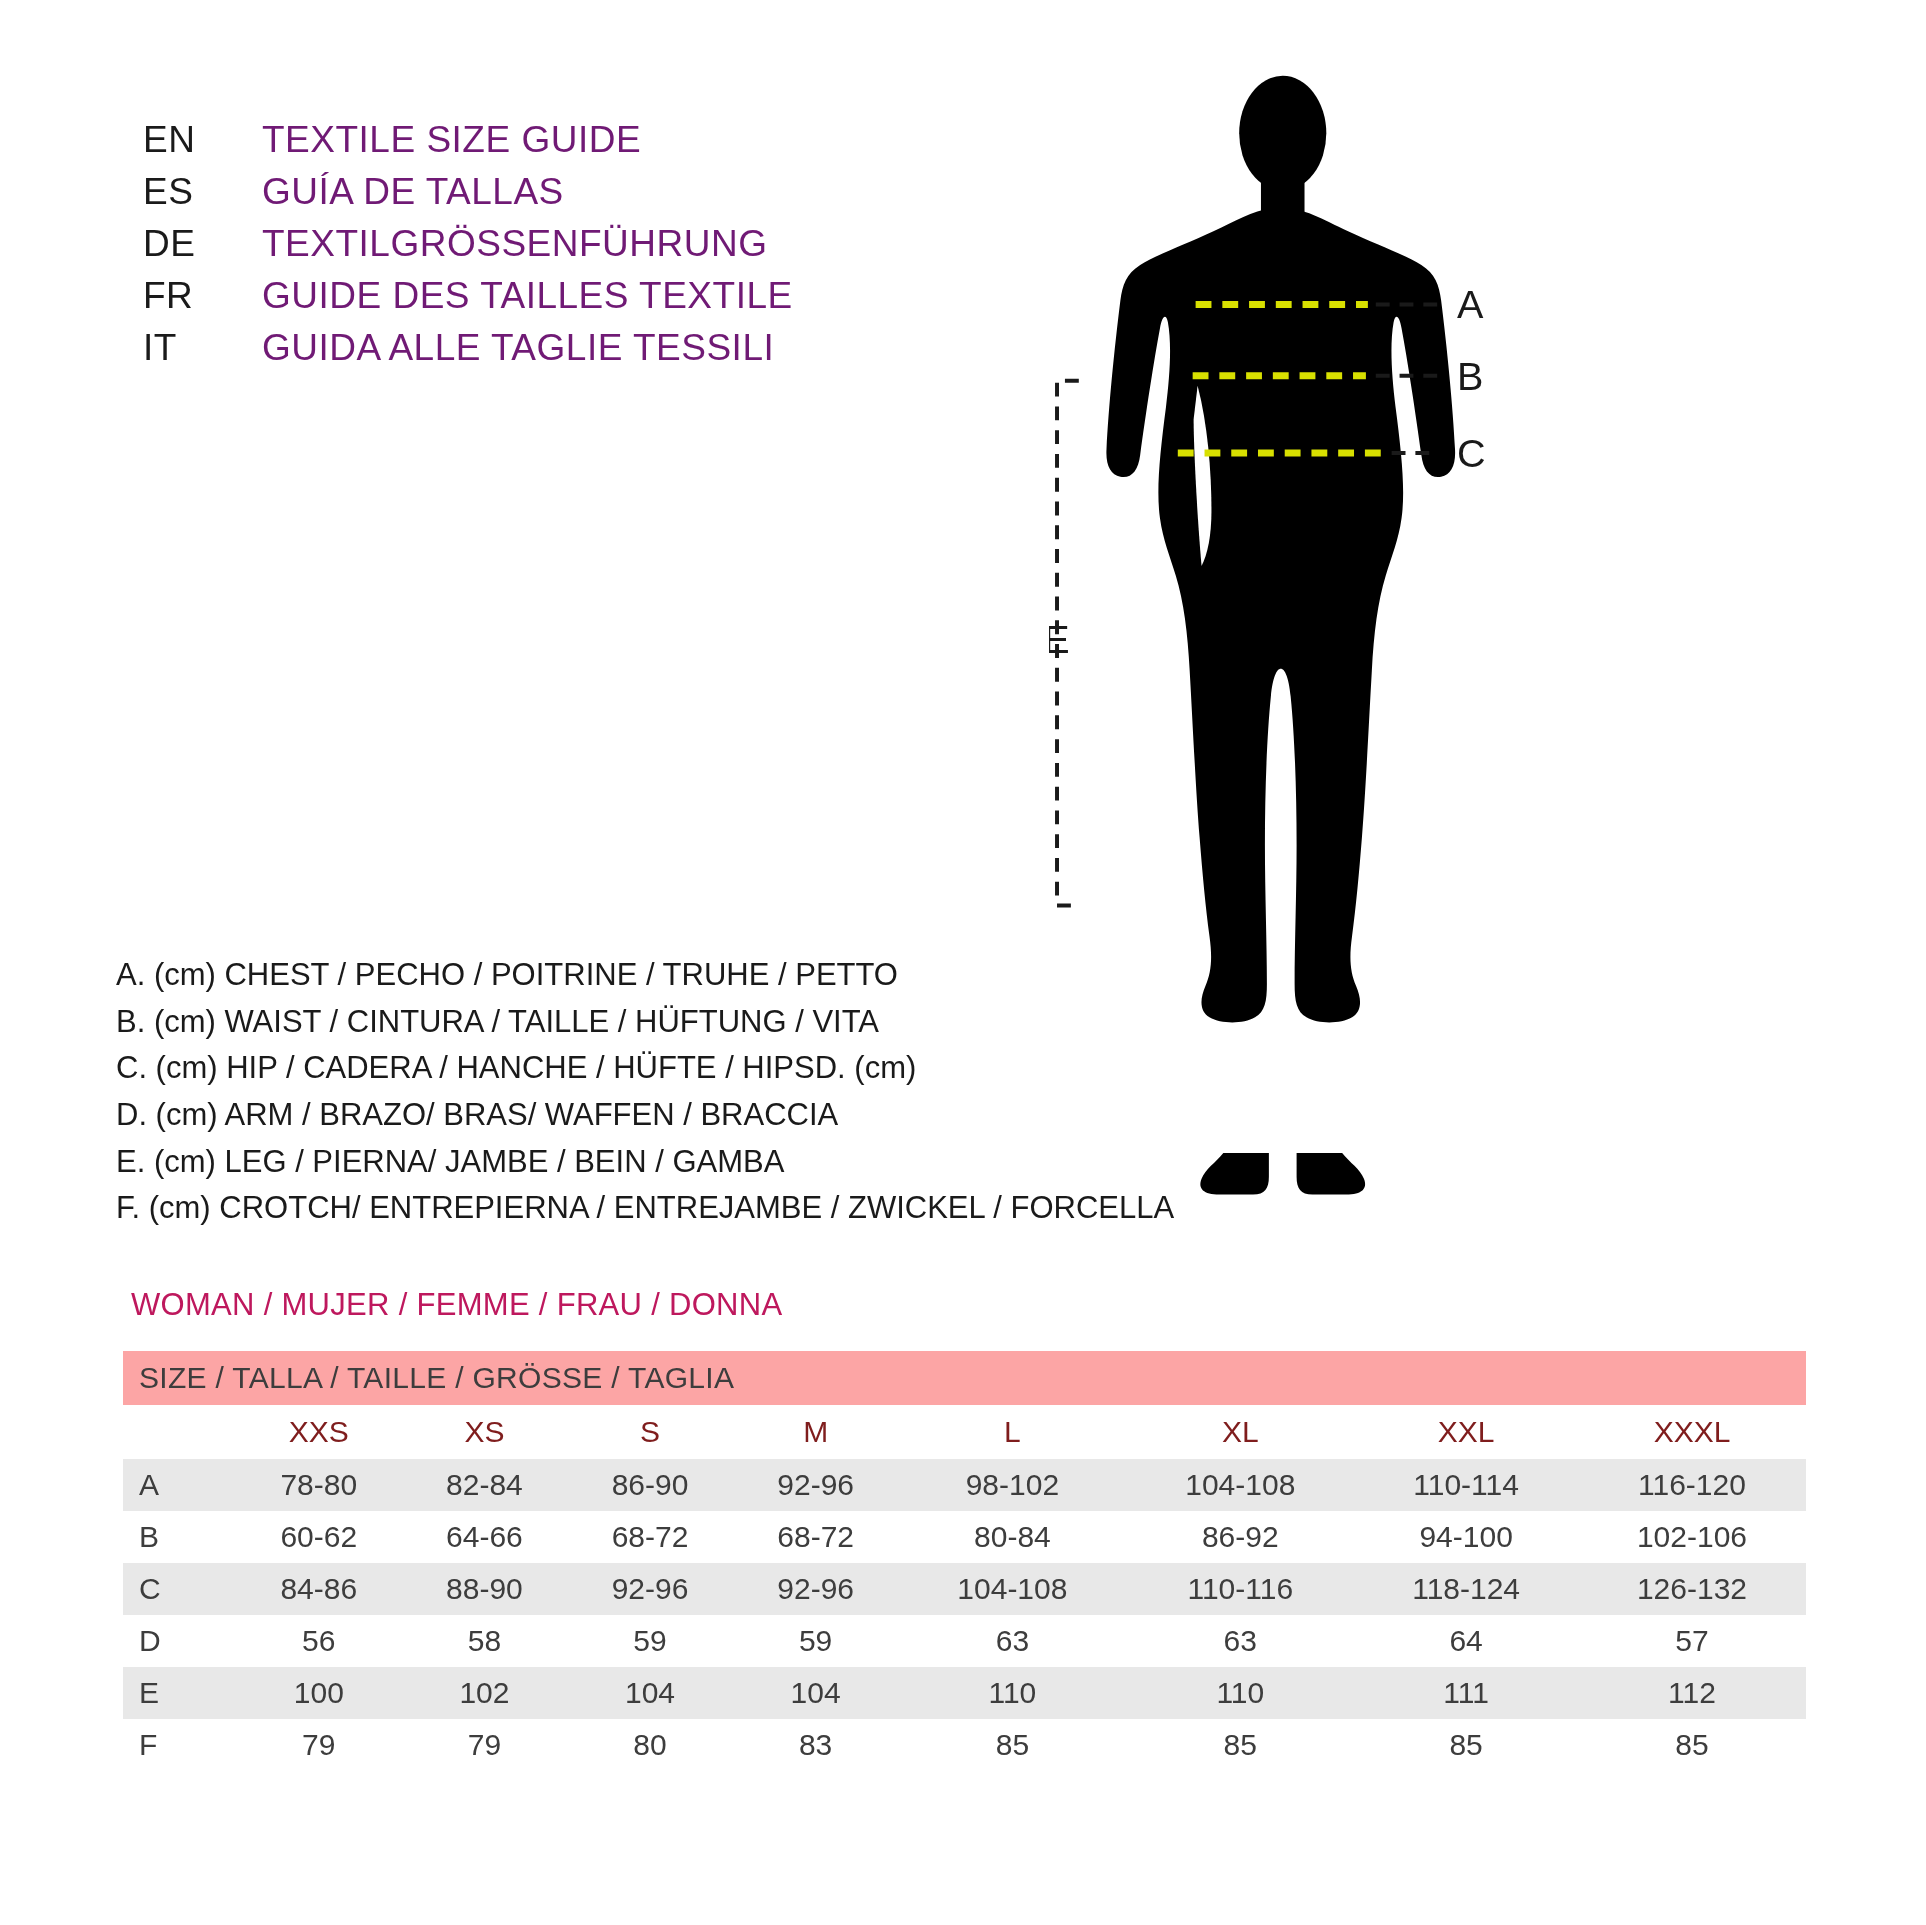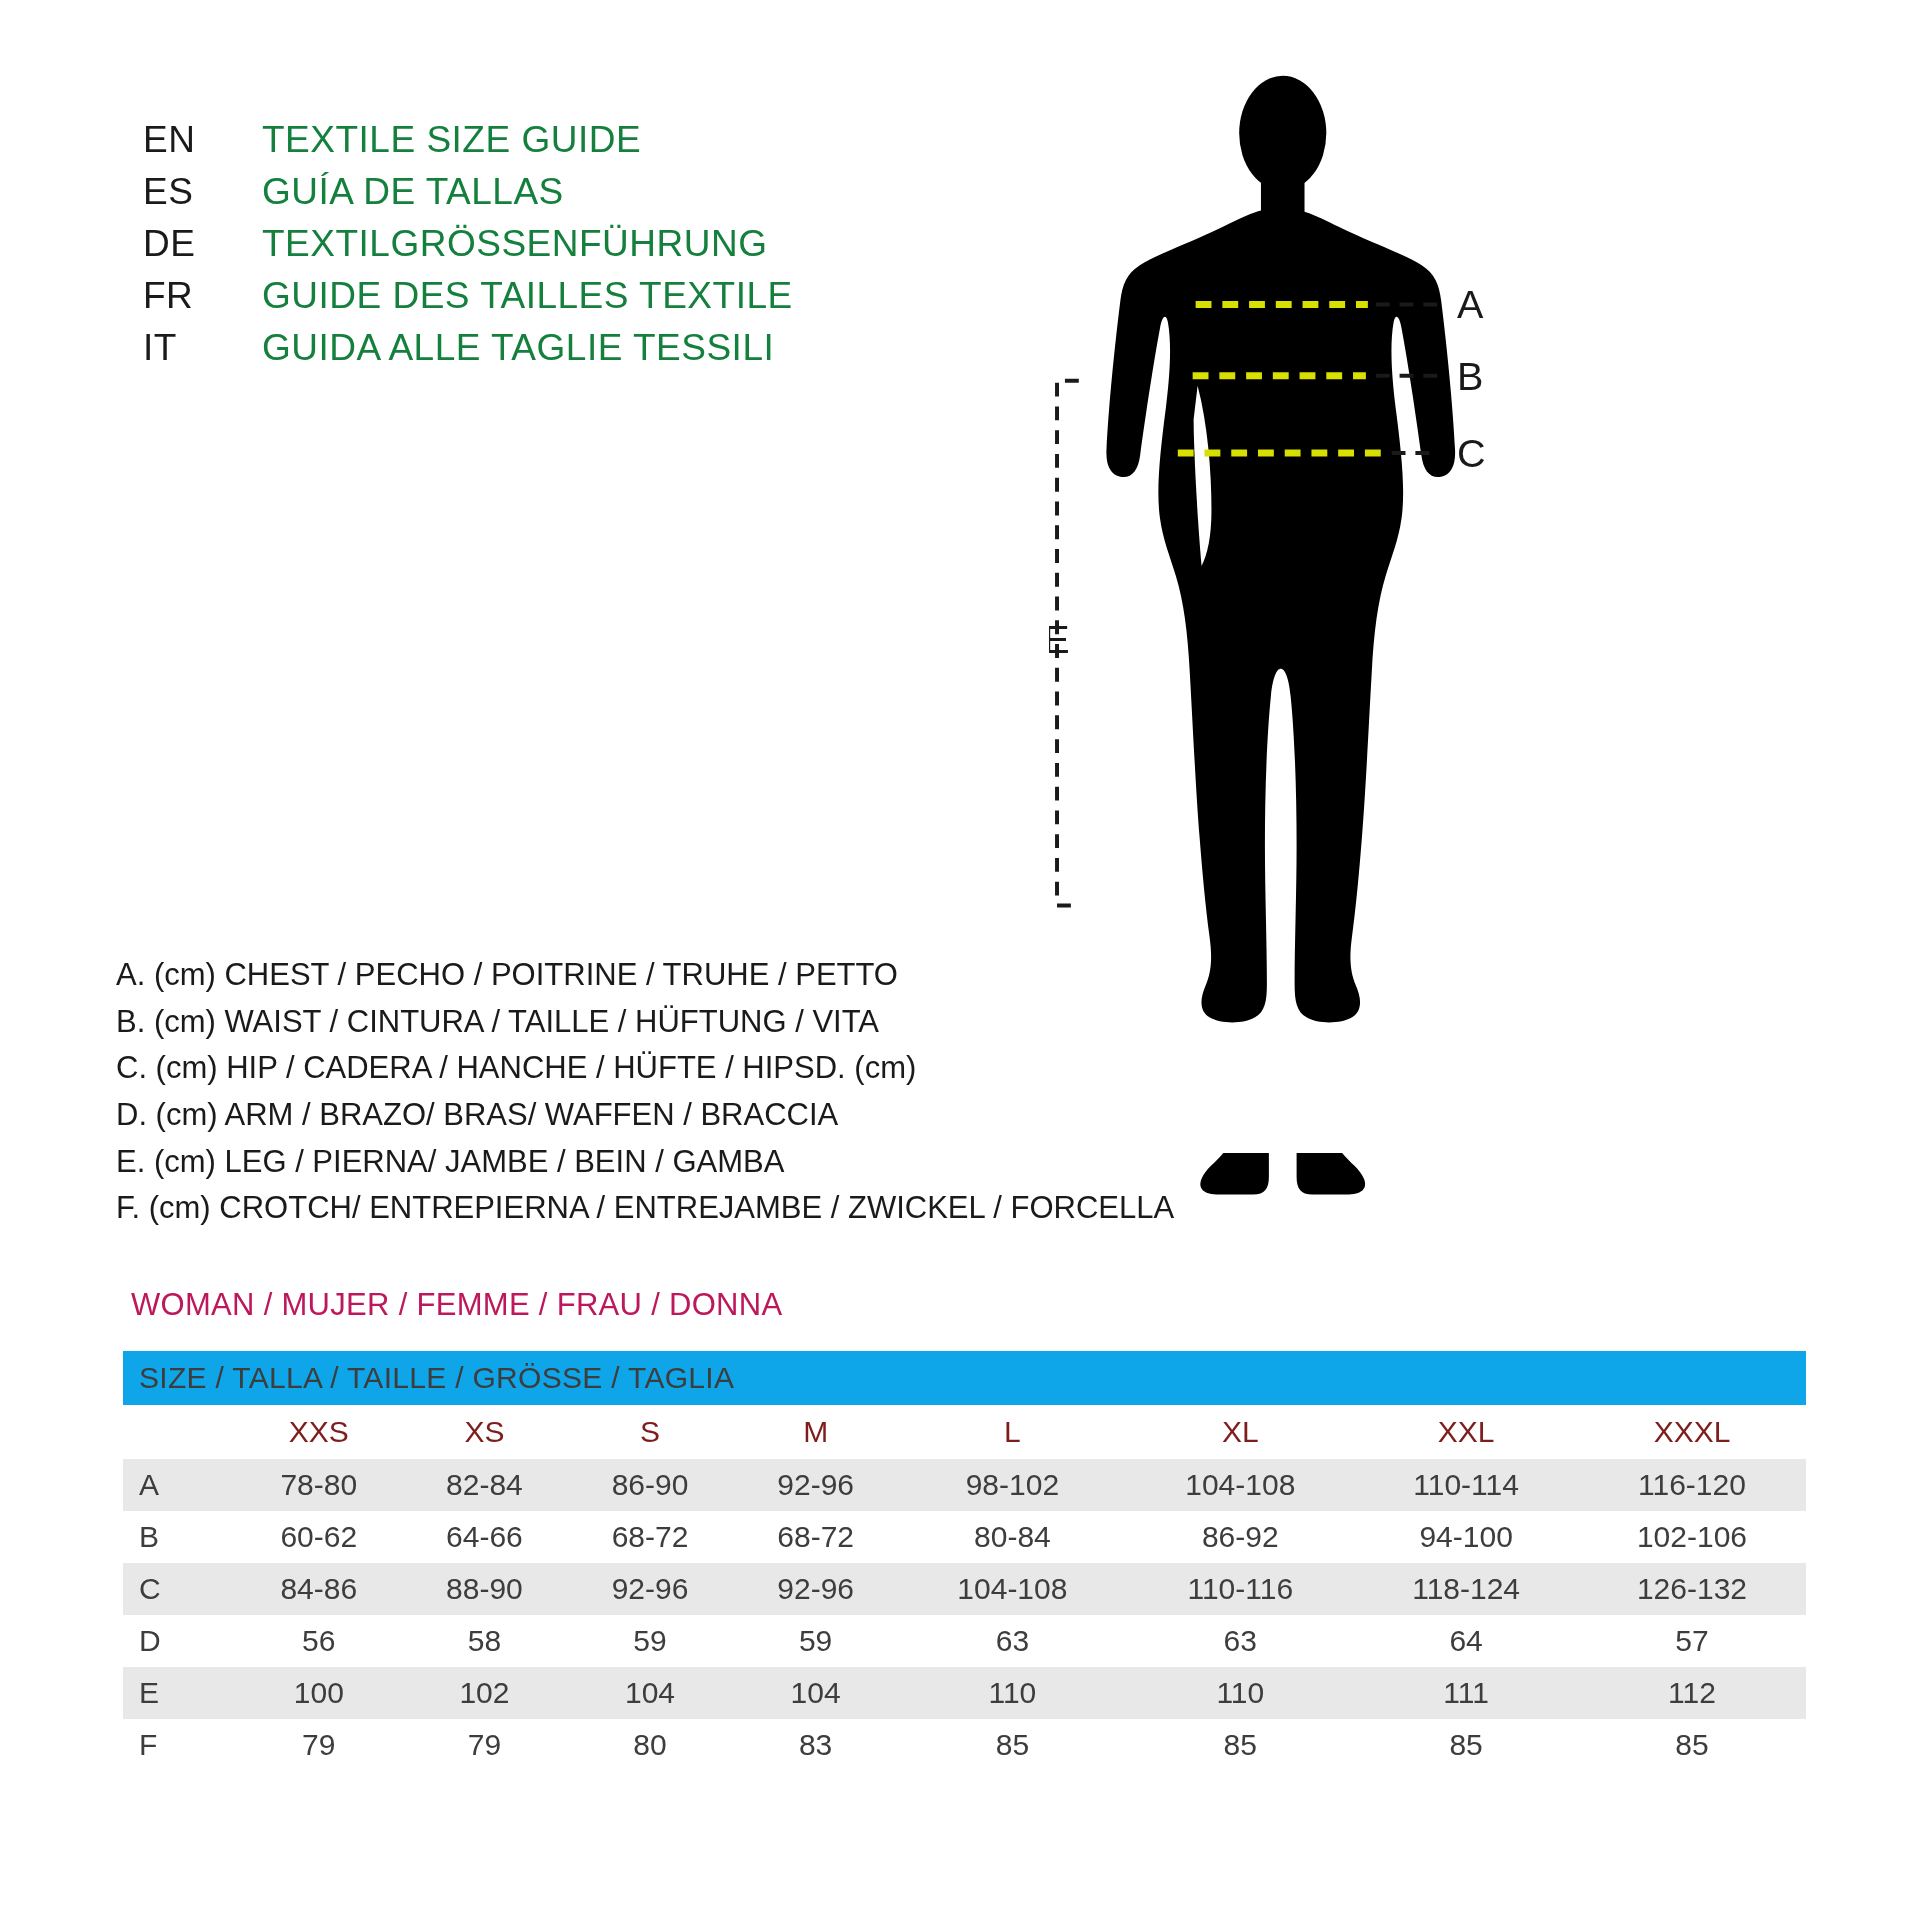--- a/index.html
+++ b/index.html
@@ -30,21 +30,21 @@
   }
   .title-lang {
     width: 119px;
     font-size: 37px;
     letter-spacing: 0.5px;
     color: #1a1a1a;
   }
   .title-text {
     font-size: 37px;
     letter-spacing: 0.5px;
-    color: #15803d;
+    color: #701a75;
   }
 
   
   #legend-block {
     position: absolute;
     left: 116px;
     top: 955px;
     width: 1089px;
   }
   .legend-line {
@@ -69,21 +69,21 @@
   #size-table {
     position: absolute;
     left: 123px;
     top: 1351px;
     width: 1683px;
     border-collapse: collapse;
     font-size: 29px;
     color: #3a3a3a;
   }
   #size-table thead tr.table-title-row th {
-    background: #0ea5e9;
+    background: #fca5a5;
     color: #3d3d3d;
     text-align: left;
     padding: 10px 16px;
     font-weight: normal;
     font-size: 30px;
     letter-spacing: 0.3px;
   }
   #size-table thead tr.table-head-row th {
     background: #ffffff;
     font-weight: normal;

